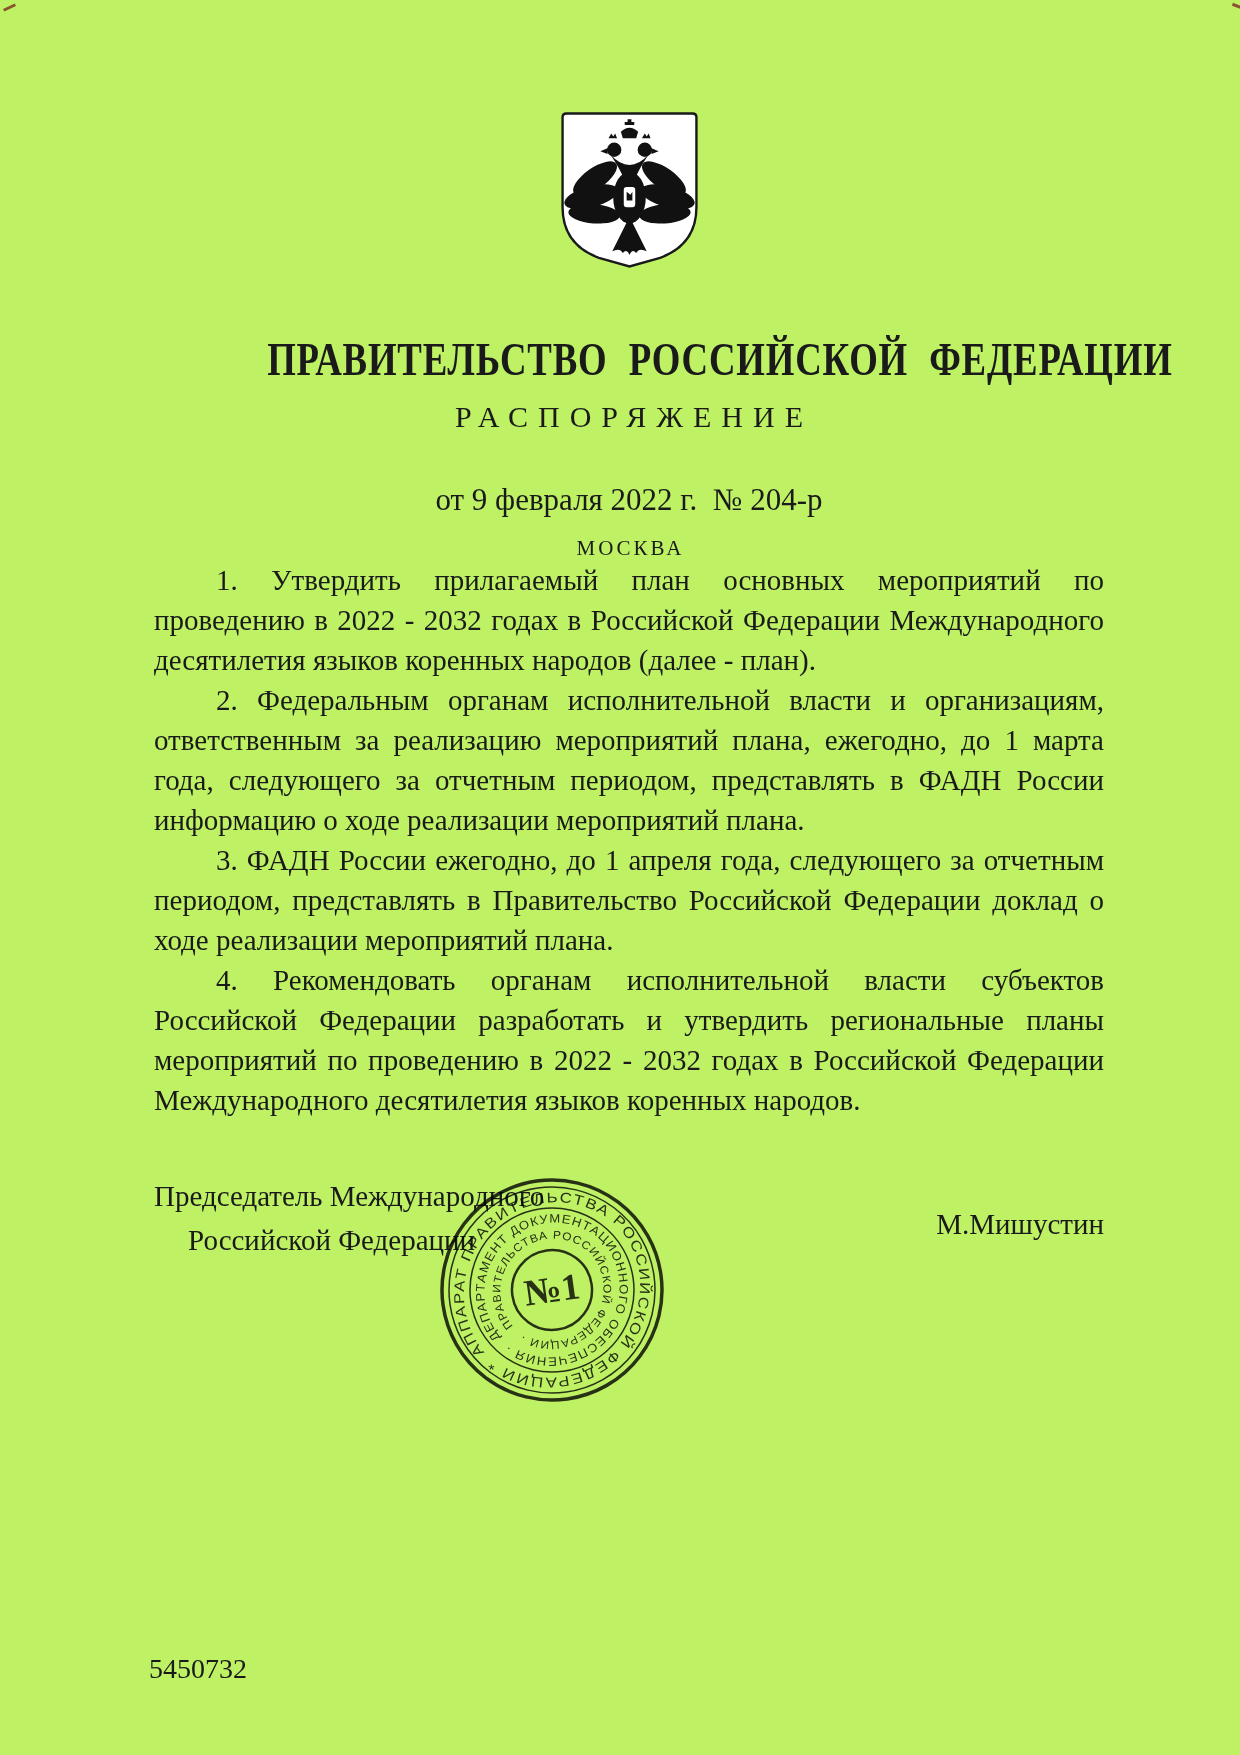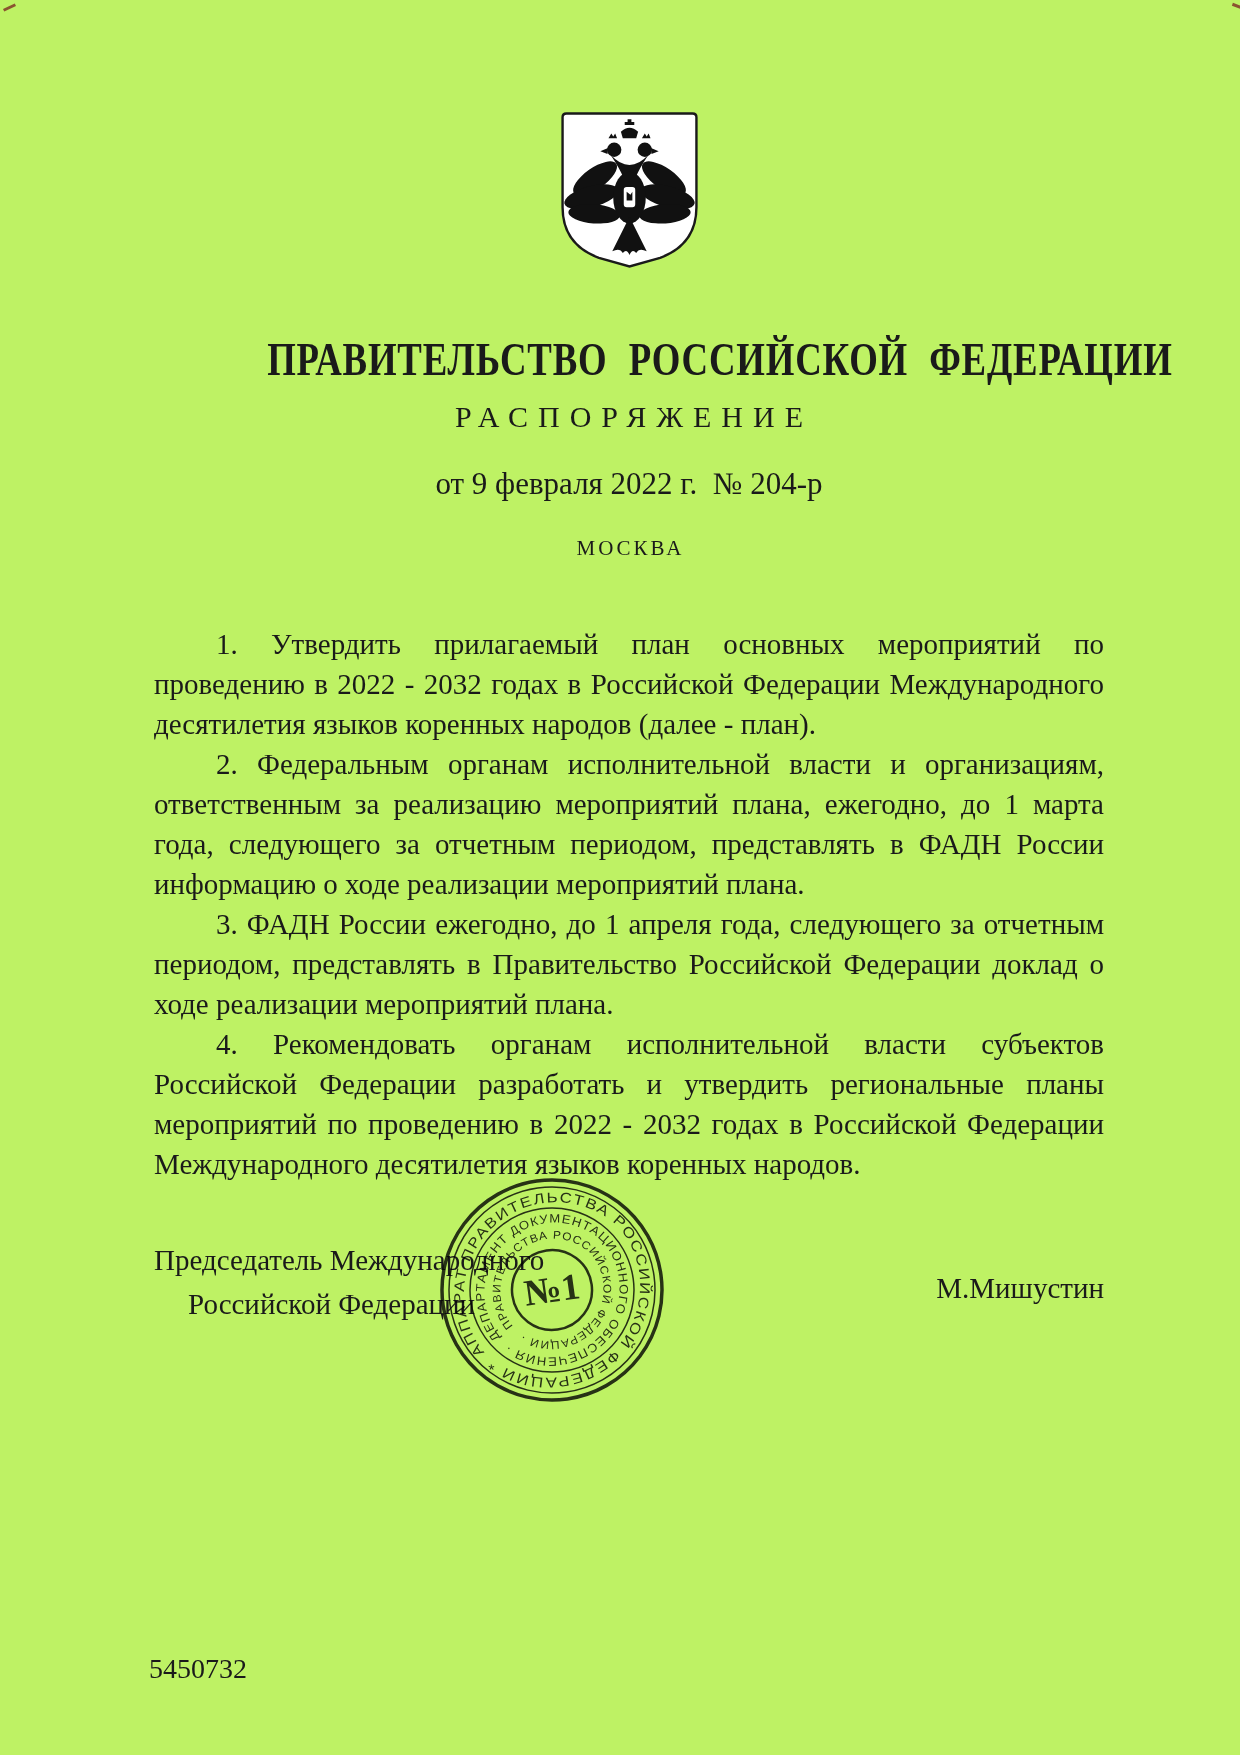--- a/index.html
+++ b/index.html
@@ -8,23 +8,23 @@
     color:#1a1a1a;font-family:"Liberation Serif","DejaVu Serif",serif;overflow:hidden;padding-left:9px;
   }
   .corner-mark{position:absolute;width:13px;height:3px;background:#7a1f1f;opacity:.75;}
   .corner-mark.tl{left:3px;top:6px;transform:rotate(-25deg);}
   .corner-mark.tr{right:4px;top:5px;transform:rotate(20deg);}
   .content{width:950px;margin:0 auto;padding-top:106px;}
   .emblem{display:block;margin:0 auto;width:153px;height:166px;}
   .org-name{margin-top:64px;text-align:center;font-weight:bold;font-size:46px;line-height:48px;white-space:nowrap;}
   .org-name span{display:inline-block;transform:scaleX(.8);transform-origin:center;word-spacing:14px;letter-spacing:1px;}
   .doc-type{margin-top:16px;text-align:center;font-size:30px;line-height:34px;letter-spacing:10px;text-indent:10px;}
-  .date-line{margin-top:32px;text-align:center;font-size:31px;line-height:36px;white-space:pre;}
-  .city{margin-top:34px;text-align:center;font-size:21px;line-height:24px;letter-spacing:3px;text-indent:3px;}
-  .body-block{margin-top:64px;font-size:29px;line-height:40px;text-align:justify;}
+  .date-line{margin-top:48px;text-align:center;font-size:31px;line-height:36px;white-space:pre;}
+  .city{margin-top:18px;text-align:center;font-size:21px;line-height:24px;letter-spacing:3px;text-indent:3px;}
+  .body-block{font-size:29px;line-height:40px;text-align:justify;}
   .body-par{margin:0;text-indent:62px;}
   .signature{position:relative;margin-top:54px;font-size:29px;line-height:44px;}
   .sig-line2{text-indent:34px;}
   .sig-name{position:absolute;right:0;bottom:16px;}
   .stamp{
     position:absolute;left:418px;top:1156px;width:268px;height:268px;
     mix-blend-mode:multiply;opacity:.93;transform:rotate(-8deg);
   }
   .stamp text{font-family:"Liberation Sans","DejaVu Sans",sans-serif;fill:#242424;}
   .stamp .num{font-family:"Liberation Serif","DejaVu Serif",serif;font-weight:bold;font-size:37px;}

